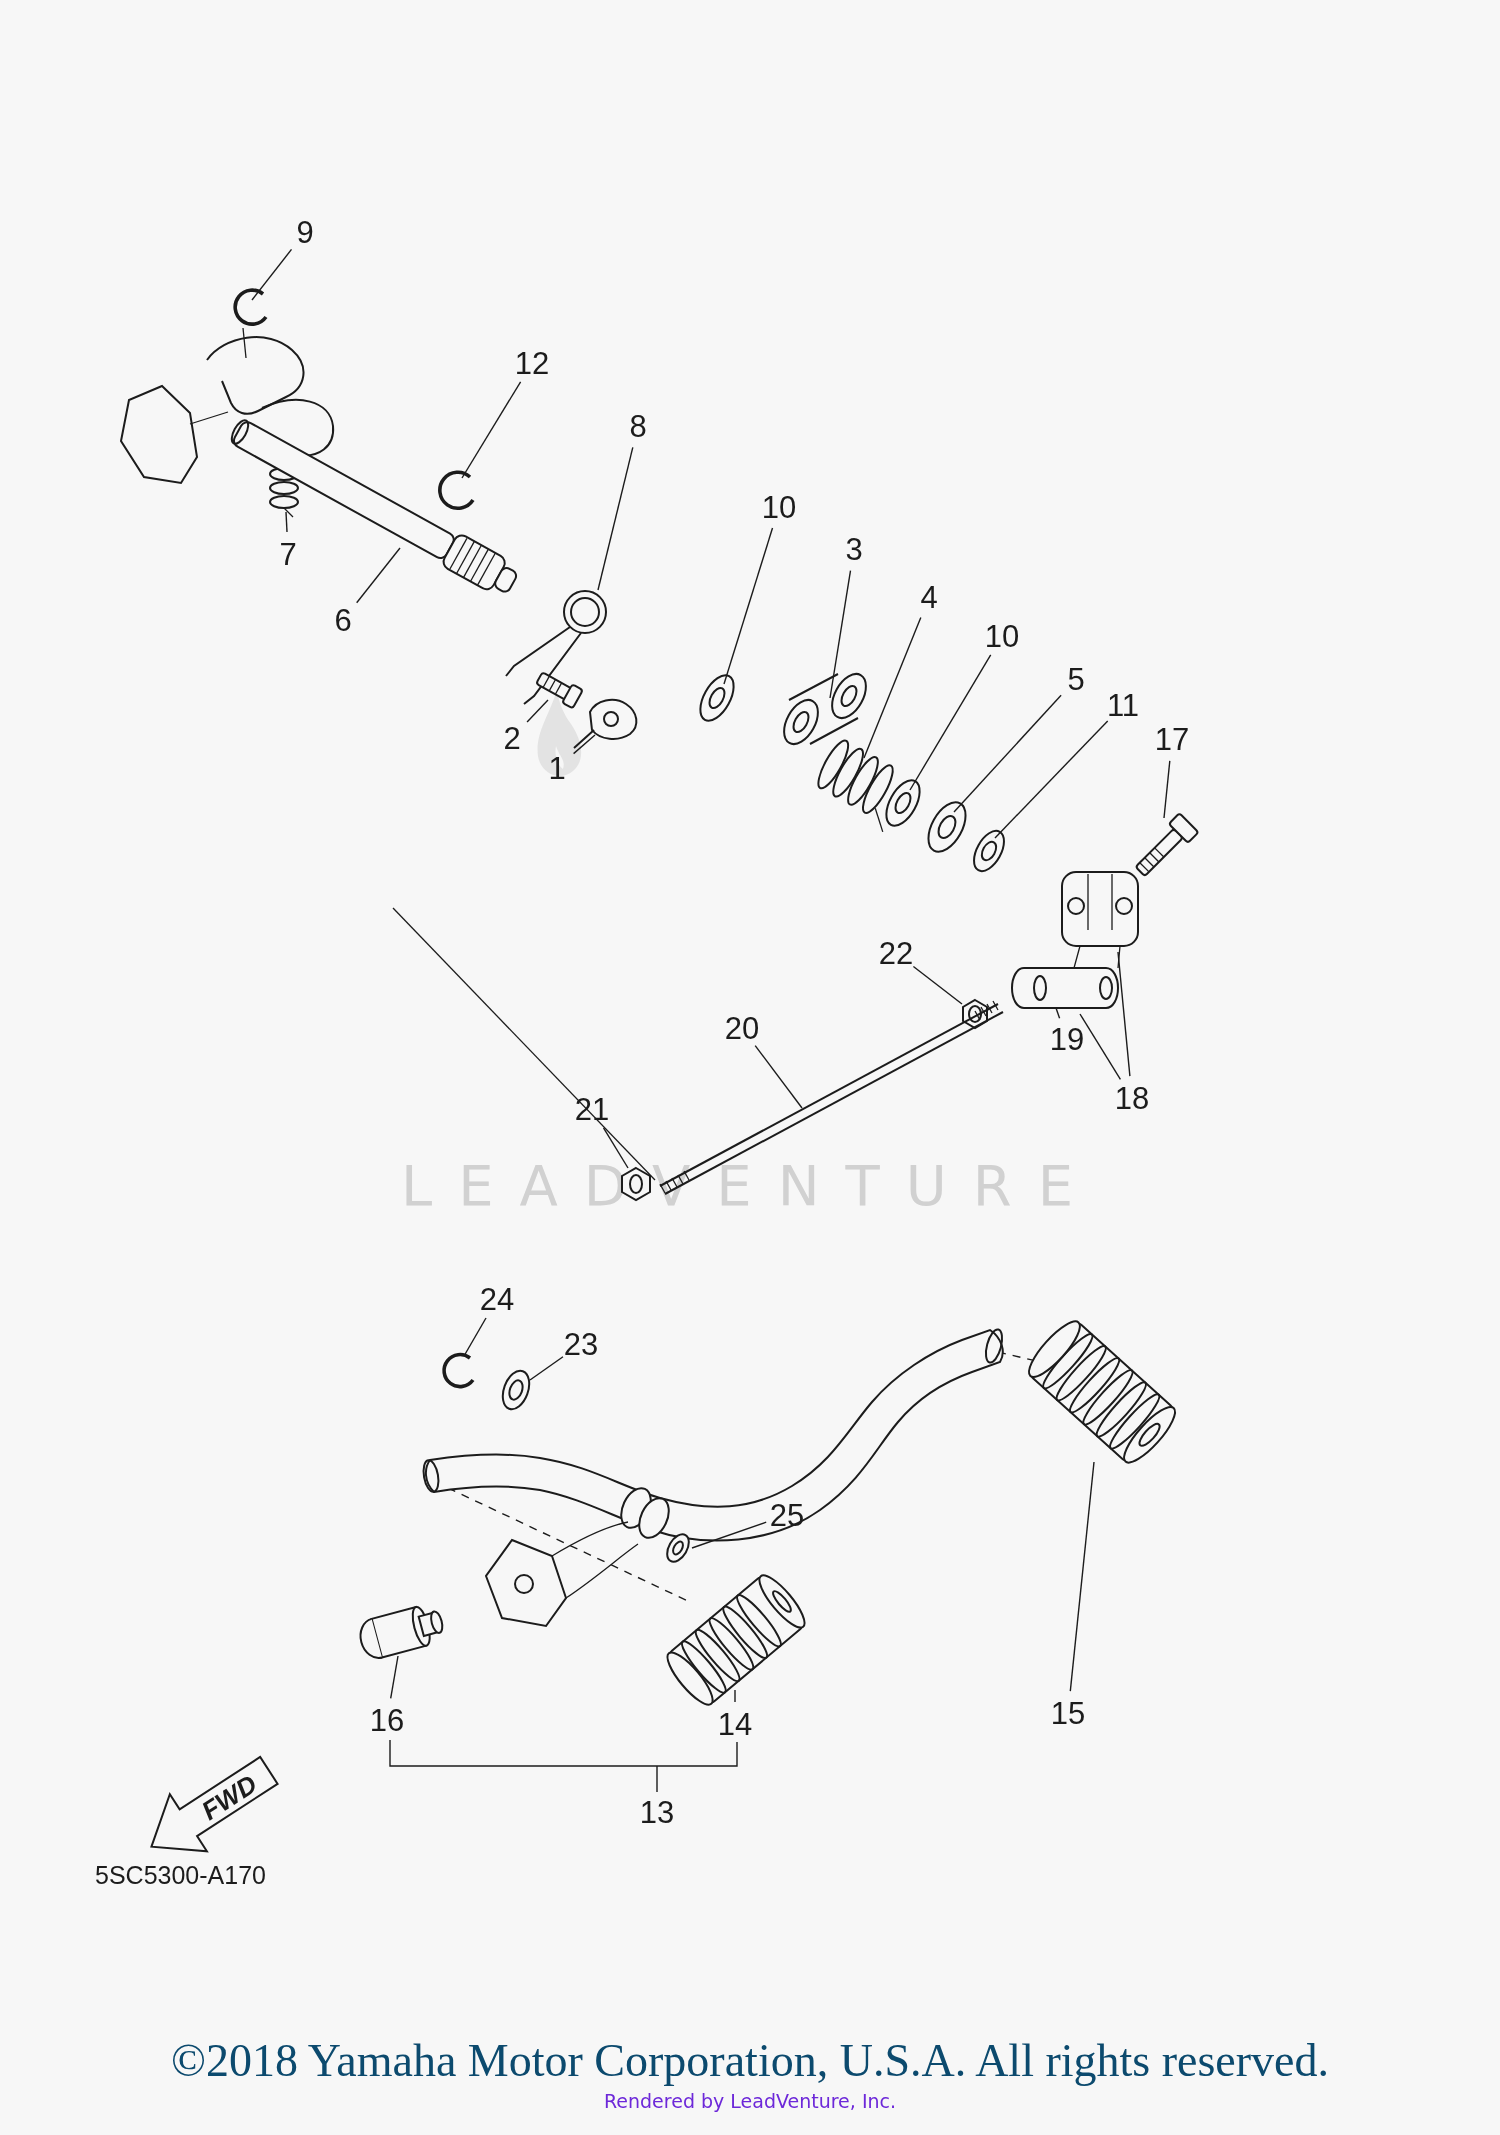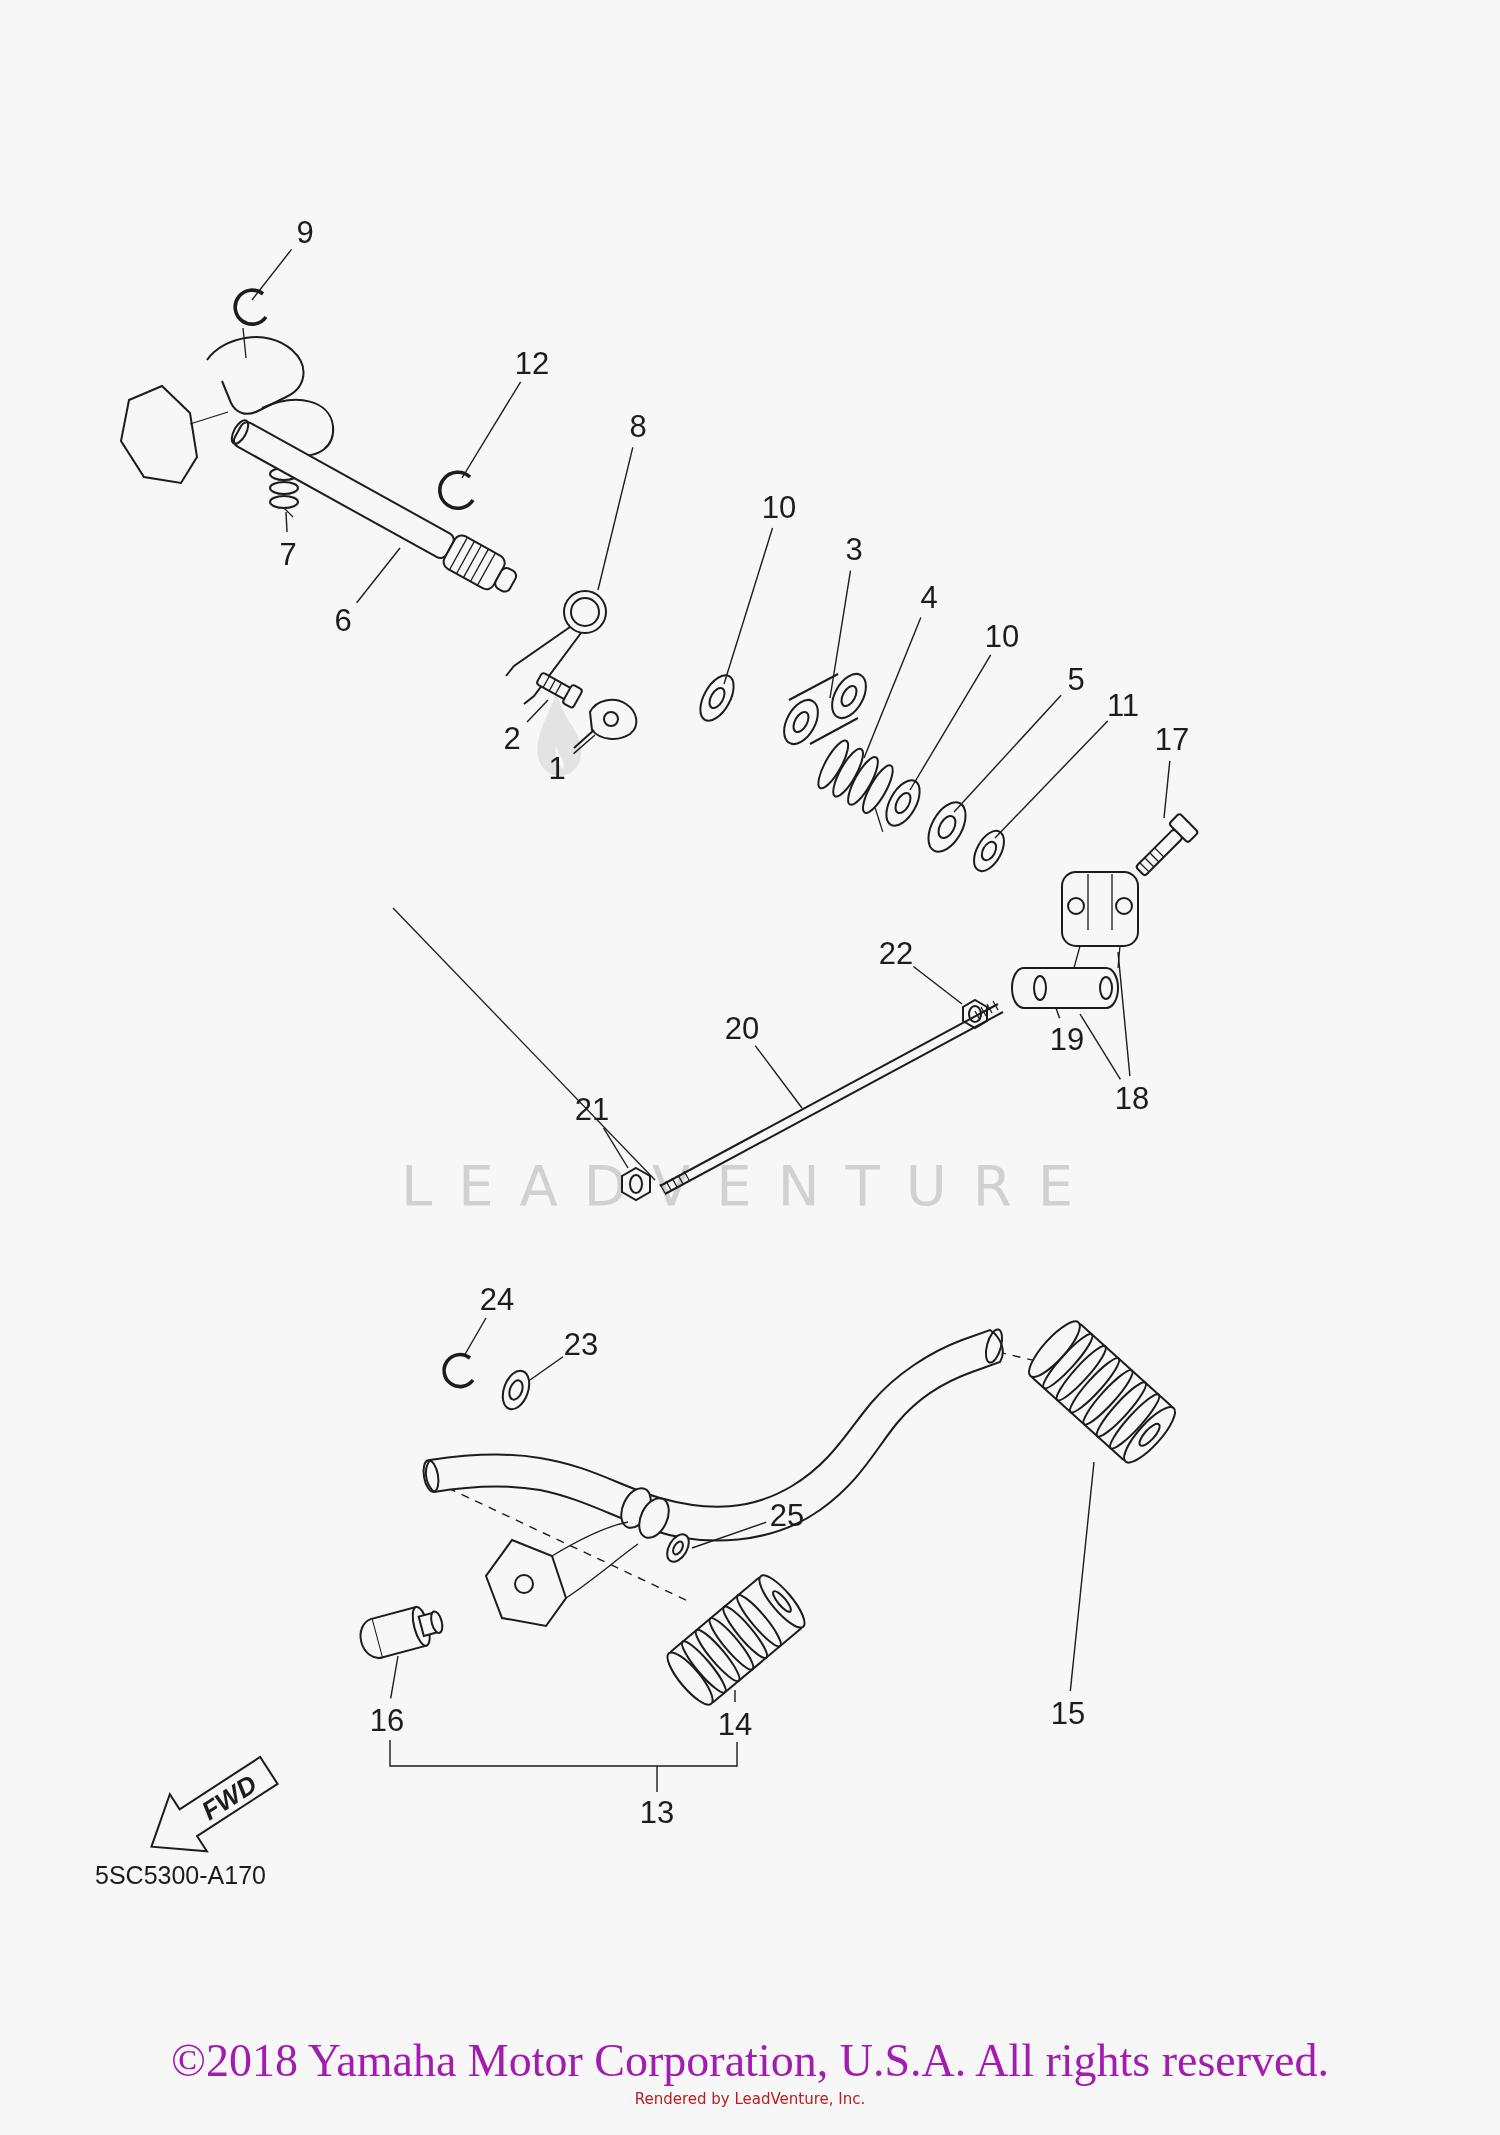--- a/index.html
+++ b/index.html
@@ -32,27 +32,27 @@
   .partcode{font-family:"Liberation Sans",sans-serif;font-size:25px;fill:var(--ink,#111);}
   .fwd{
     font-family:"Liberation Sans",sans-serif;
     font-size:26px;font-style:italic;font-weight:bold;
     fill:var(--ink,#111);text-anchor:middle;dominant-baseline:central;
   }
   .copyright{
     position:absolute;left:0;right:0;top:2034px;
     text-align:center;
     font-family:"Liberation Serif",serif;
-    font-size:46px;color:#a21caf;white-space:nowrap;
+    font-size:46px;color:#0c4a6e;white-space:nowrap;
   }
   .renderedby{
     position:absolute;left:0;right:0;top:2090px;
     text-align:center;
     font-family:"DejaVu Sans",sans-serif;
-    font-size:15px;color:#b91c1c;
+    font-size:19px;color:#6d28d9;
   }
 </style>
 </head>
 <body>
 
 <div class="page" style="--bg: #f7f7f7; --ink: #1c1c1c; --wm: #cdcdcd;">
 
   <svg class="canvas" viewBox="0 0 1500 2135" xmlns="http://www.w3.org/2000/svg">
 
     <text class="watermark" x="750" y="1205">LEADVENTURE</text>

